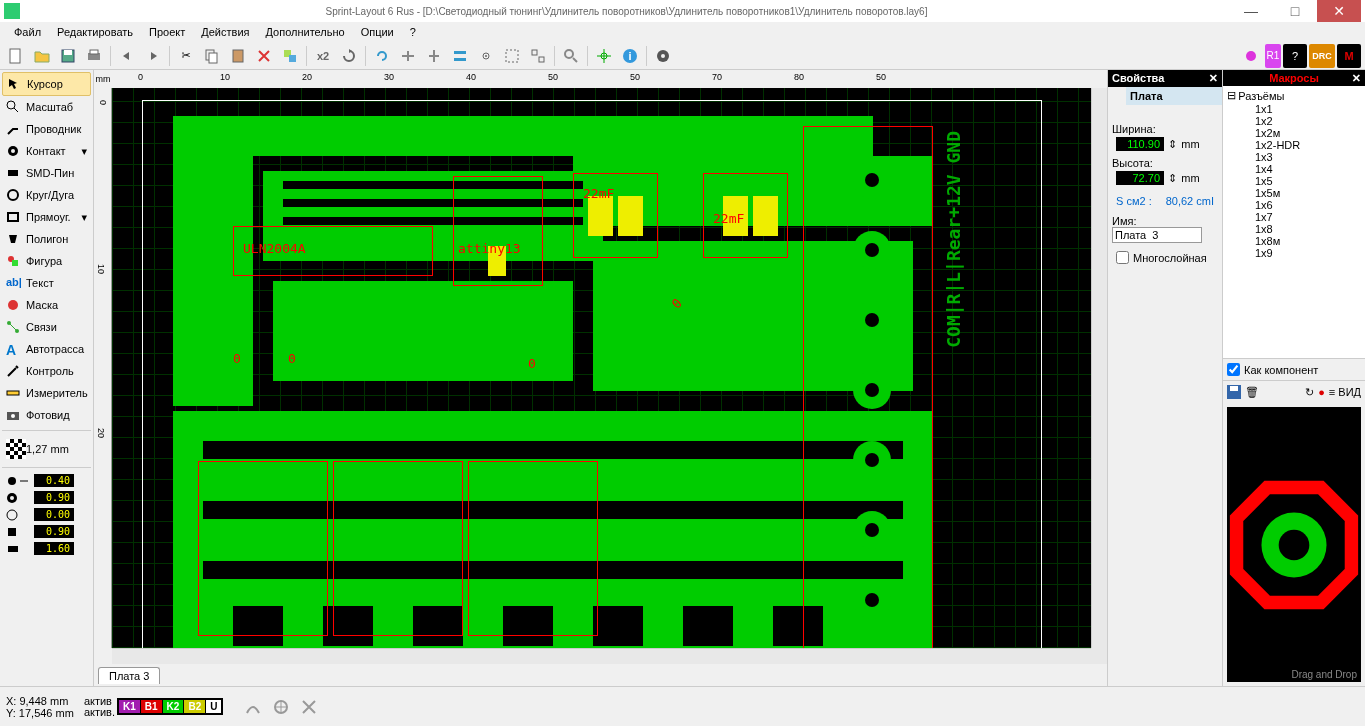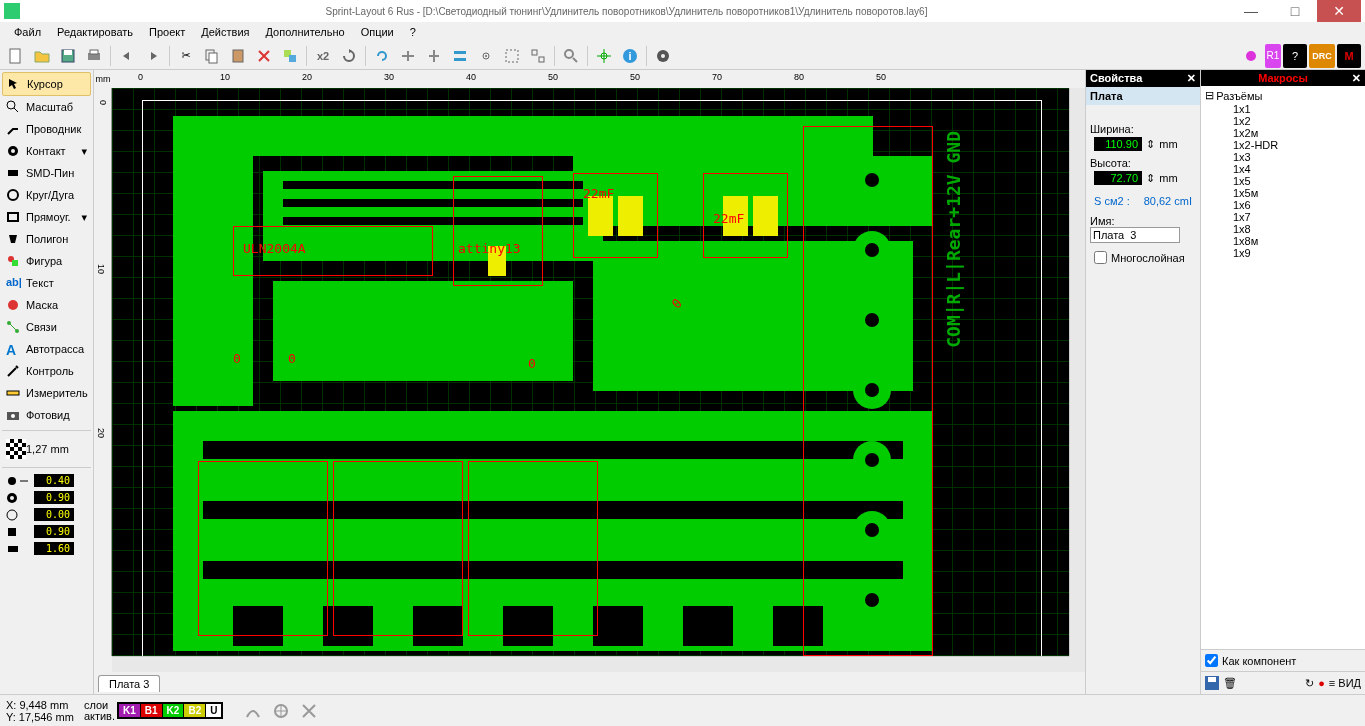--- a/index.html
+++ b/index.html
@@ -49,36 +49,36 @@
 .pcb-scroll-v { width: 16px; background: #e8e8e8; border-left: 1px solid #ccc; }
 .pcb-scroll-h { height: 16px; background: #e8e8e8; border-top: 1px solid #ccc; }
 .pcb-tabs { height: 22px; display: flex; align-items: center; padding: 0 4px; }
 .pcb-tab { padding: 2px 10px; background: #fff; border: 1px solid #999; border-bottom: none; border-radius: 3px 3px 0 0; }
 .ruler-tick { position: absolute; top: 2px; font-size: 9px; }
 
 .right-props { width: 115px; background: #f0f0f0; border-left: 1px solid #ccc; display: flex; flex-direction: column; }
 .panel-hdr { background: #000; color: #fff; padding: 2px 4px; display: flex; justify-content: space-between; font-weight: bold; }
 .panel-hdr .x { color: #fff; cursor: pointer; }
 .prop-section { padding: 4px; margin-top: 14px; }
-.prop-title { background: #d4e6f1; padding: 3px 4px; font-weight: bold; }
+.prop-title { background: #d4e6f1; padding: 3px 4px; font-weight: bold; margin-left: 18px; }
 .prop-row { display: flex; align-items: center; padding: 2px 4px; gap: 4px; }
 .prop-field { background: #000; color: #0f0; padding: 1px 4px; font-family: Liberation Sans, sans-serif; min-width: 48px; text-align: right; }
 .prop-input { border: 1px solid #999; padding: 1px 2px; width: 90px; }
 
-.right-macros { width: 165px; background: #f0f0f0; border-left: 1px solid #ccc; display: flex; flex-direction: column; }
+.right-macros { width: 143px; background: #f0f0f0; border-left: 1px solid #ccc; display: flex; flex-direction: column; }
 .macro-hdr { background: #000; color: #f00; padding: 2px 4px; display: flex; justify-content: center; font-weight: bold; position: relative; font-size: 12px; }
 .macro-hdr .x { position: absolute; right: 4px; color: #fff; }
 .macro-tree { flex: 1; background: #fff; overflow: auto; padding: 2px; font-size: 11px; }
 .tree-node { padding: 1px 2px; display: flex; align-items: center; gap: 2px; }
 .tree-child { padding-left: 30px; }
 .macro-toolbar { padding: 4px; display: flex; gap: 4px; align-items: center; border-top: 1px solid #ccc; }
 .macro-preview { height: 275px; background: #000; display: flex; align-items: center; justify-content: center; margin: 4px; position: relative; }
 .drop-label { position: absolute; bottom: 2px; right: 4px; color: #888; font-size: 10px; }
 
-.statusbar { height: 32px; background: #f0f0f0; border-top: 1px solid #ccc; display: flex; align-items: center; padding: 0 6px; gap: 10px; }
+.statusbar { height: 40px; background: #f0f0f0; border-top: 1px solid #ccc; display: flex; align-items: center; padding: 0 6px; gap: 10px; }
 .status-coord { font-size: 10px; line-height: 12px; }
 .status-layers { display: flex; align-items: center; gap: 2px; }
 .layer-chip { padding: 1px 4px; color: #fff; font-size: 10px; font-weight: bold; }
 .layer-box { background: #000; padding: 2px; display: flex; gap: 1px; }
 
 svg { display: block; }
 </style>
 </head>
 <body>
 
@@ -557,31 +557,39 @@
             <rect width="14" height="14" fill="#36a"></rect>
             <rect x="3" y="1" width="8" height="5" fill="#fff"></rect>
           </svg>
         </span>
       <span>🗑</span>
       <span style="flex:1"></span>
       <span>↻</span>
       <span style="color:#d00">●</span>
       <span>≡ <span>ВИД</span></span>
     </div>
+    <div class="macro-preview">
+      <svg width="140" height="140" viewBox="0 0 140 140">
+        <polygon points="42,10 98,10 130,42 130,98 98,130 42,130 10,98 10,42" fill="none" stroke="#f00" stroke-width="14"></polygon>
+        <circle cx="70" cy="70" r="34" fill="#0c0"></circle>
+        <circle cx="70" cy="70" r="16" fill="#000"></circle>
+      </svg>
+      <div class="drop-label">Drag and Drop</div>
+    </div>
   </div>
 </div>
 
 <div class="statusbar">
   <div class="status-coord">
     <div>X:     9,448 mm</div>
     <div>Y:   17,546 mm</div>
   </div>
   <div class="status-layers">
     <div style="font-size:10px;line-height:11px">
-        <div>слои</div>
+        <div>актив</div>
         <div>актив.</div>
       </div>
     <div class="layer-box">
       <span class="layer-chip" style="background:#a21caf">K1</span>
       <span class="layer-chip" style="background:#dd0000">B1</span>
       <span class="layer-chip" style="background:#00cc00">K2</span>
       <span class="layer-chip" style="background:#cccc00">B2</span>
       <span class="layer-chip" style="background:#fff;color:#000">U</span>
     </div>
   </div>

